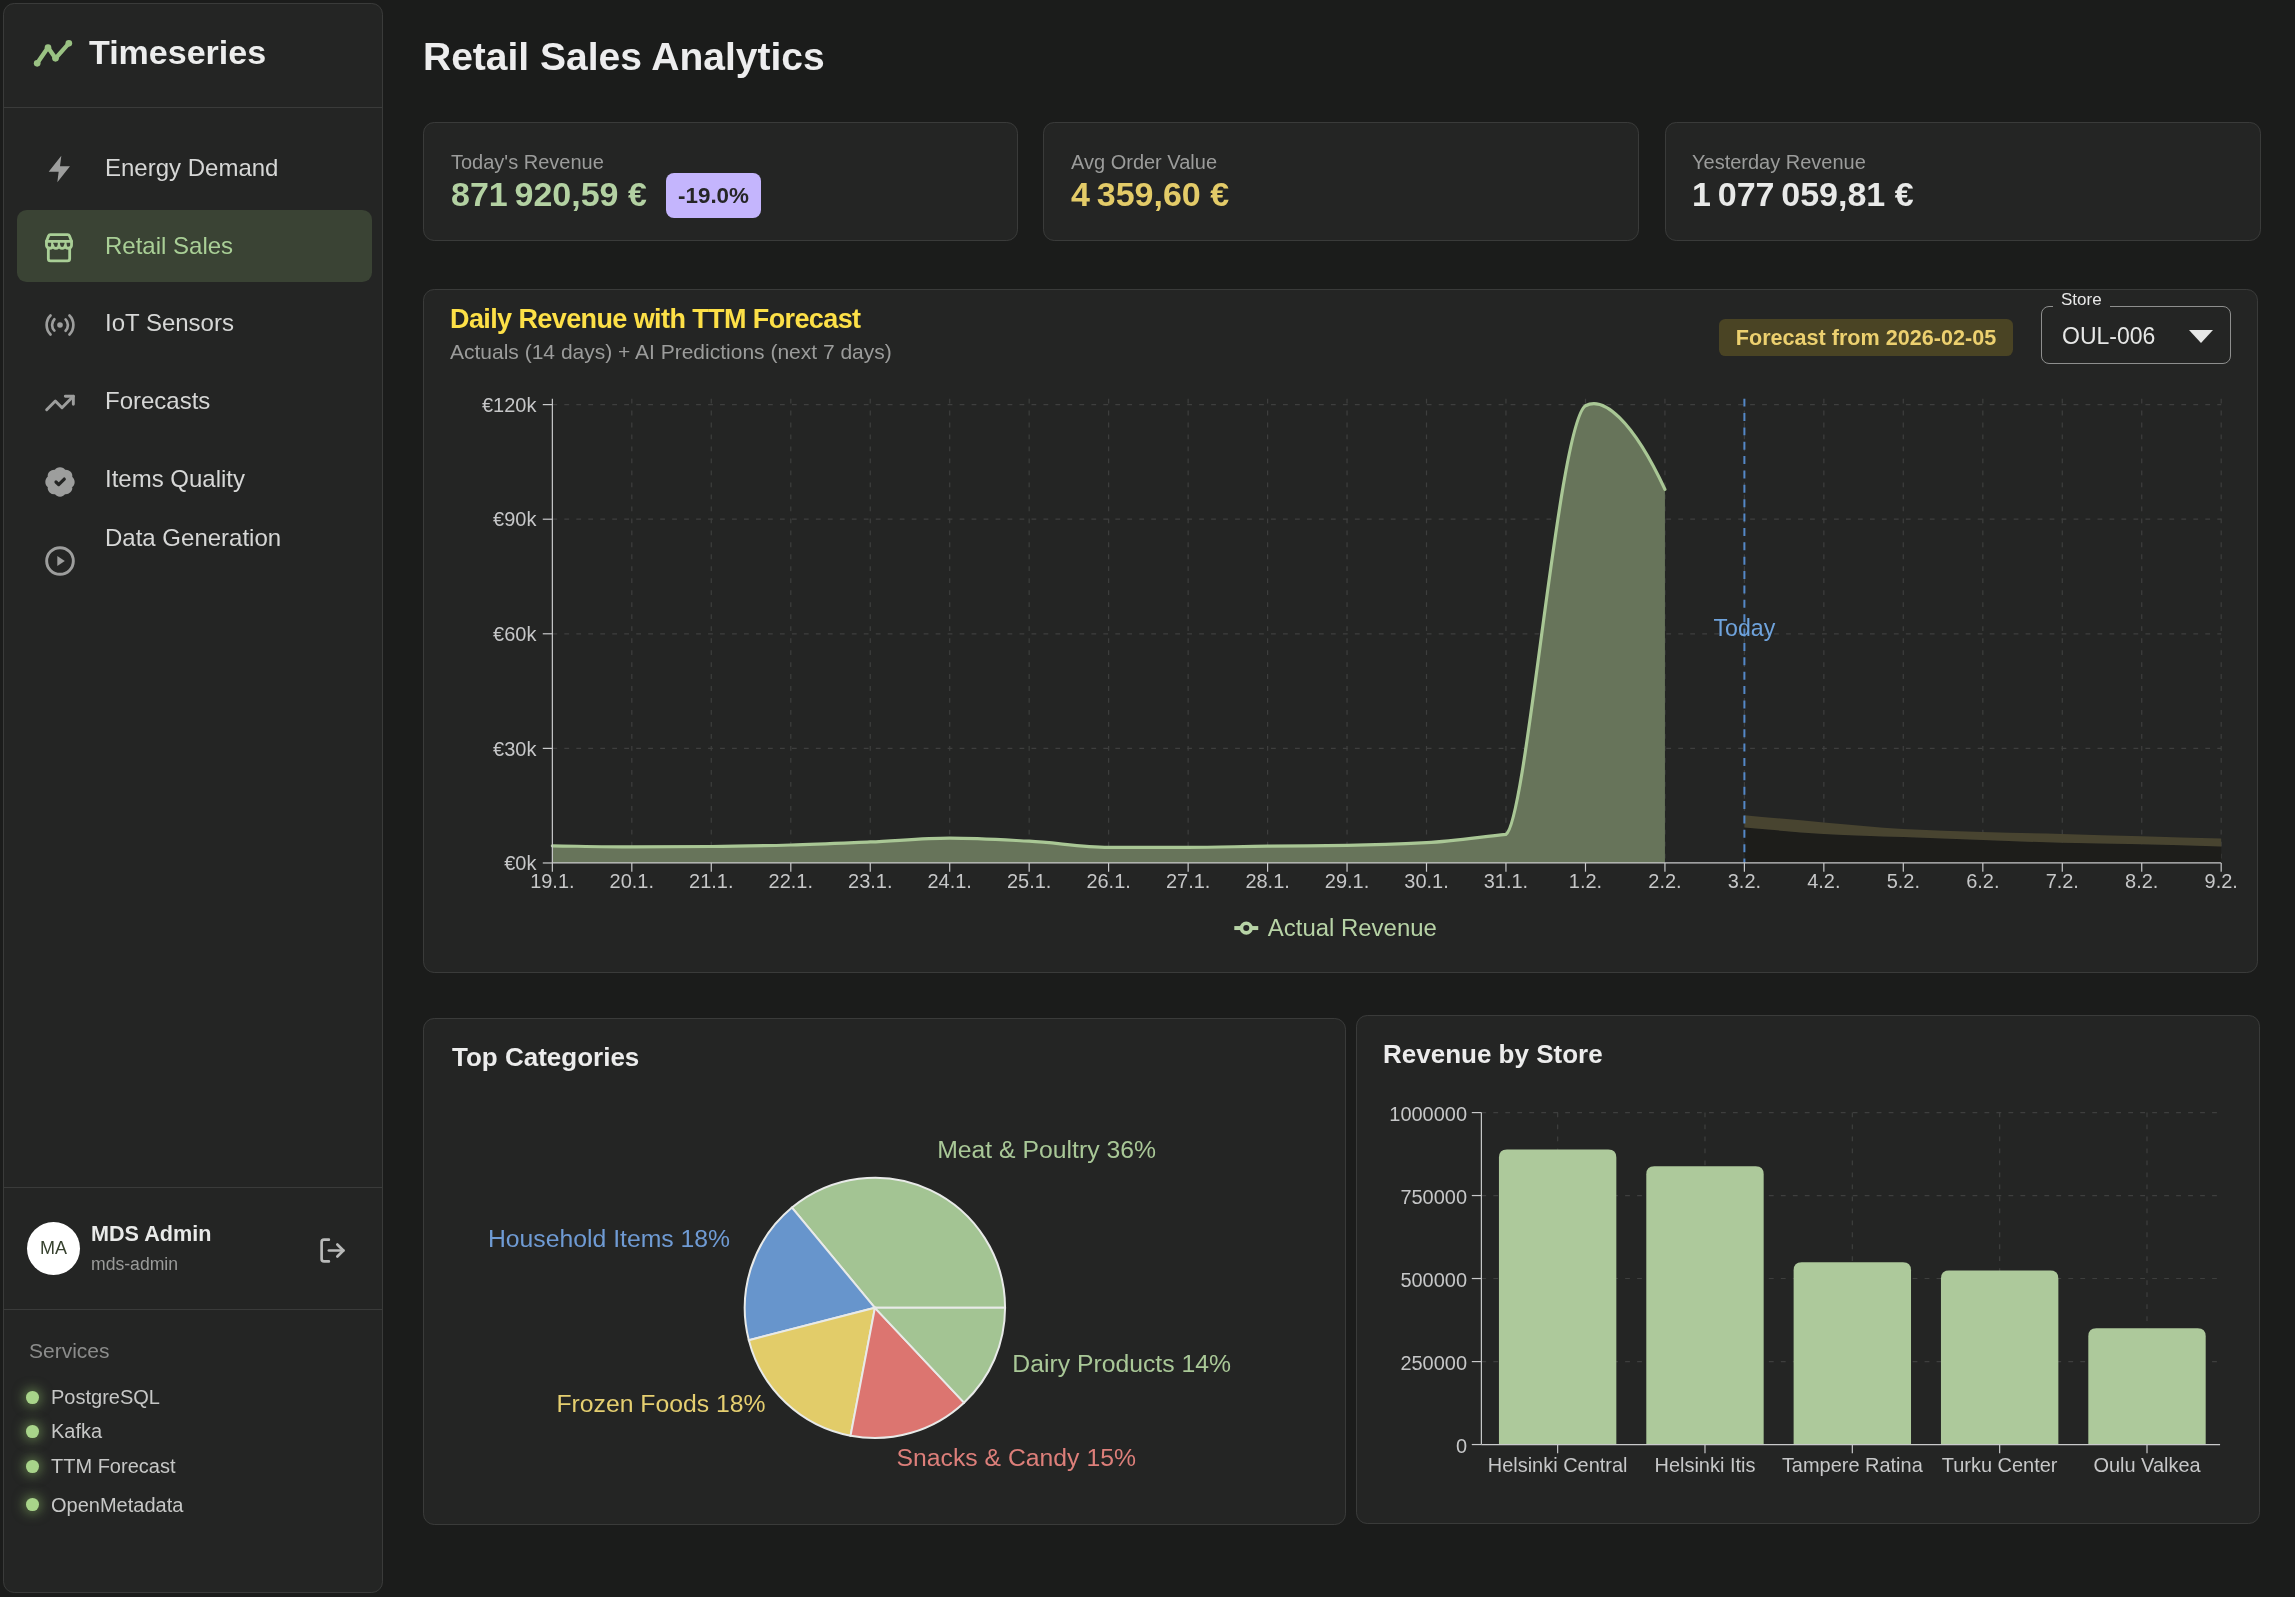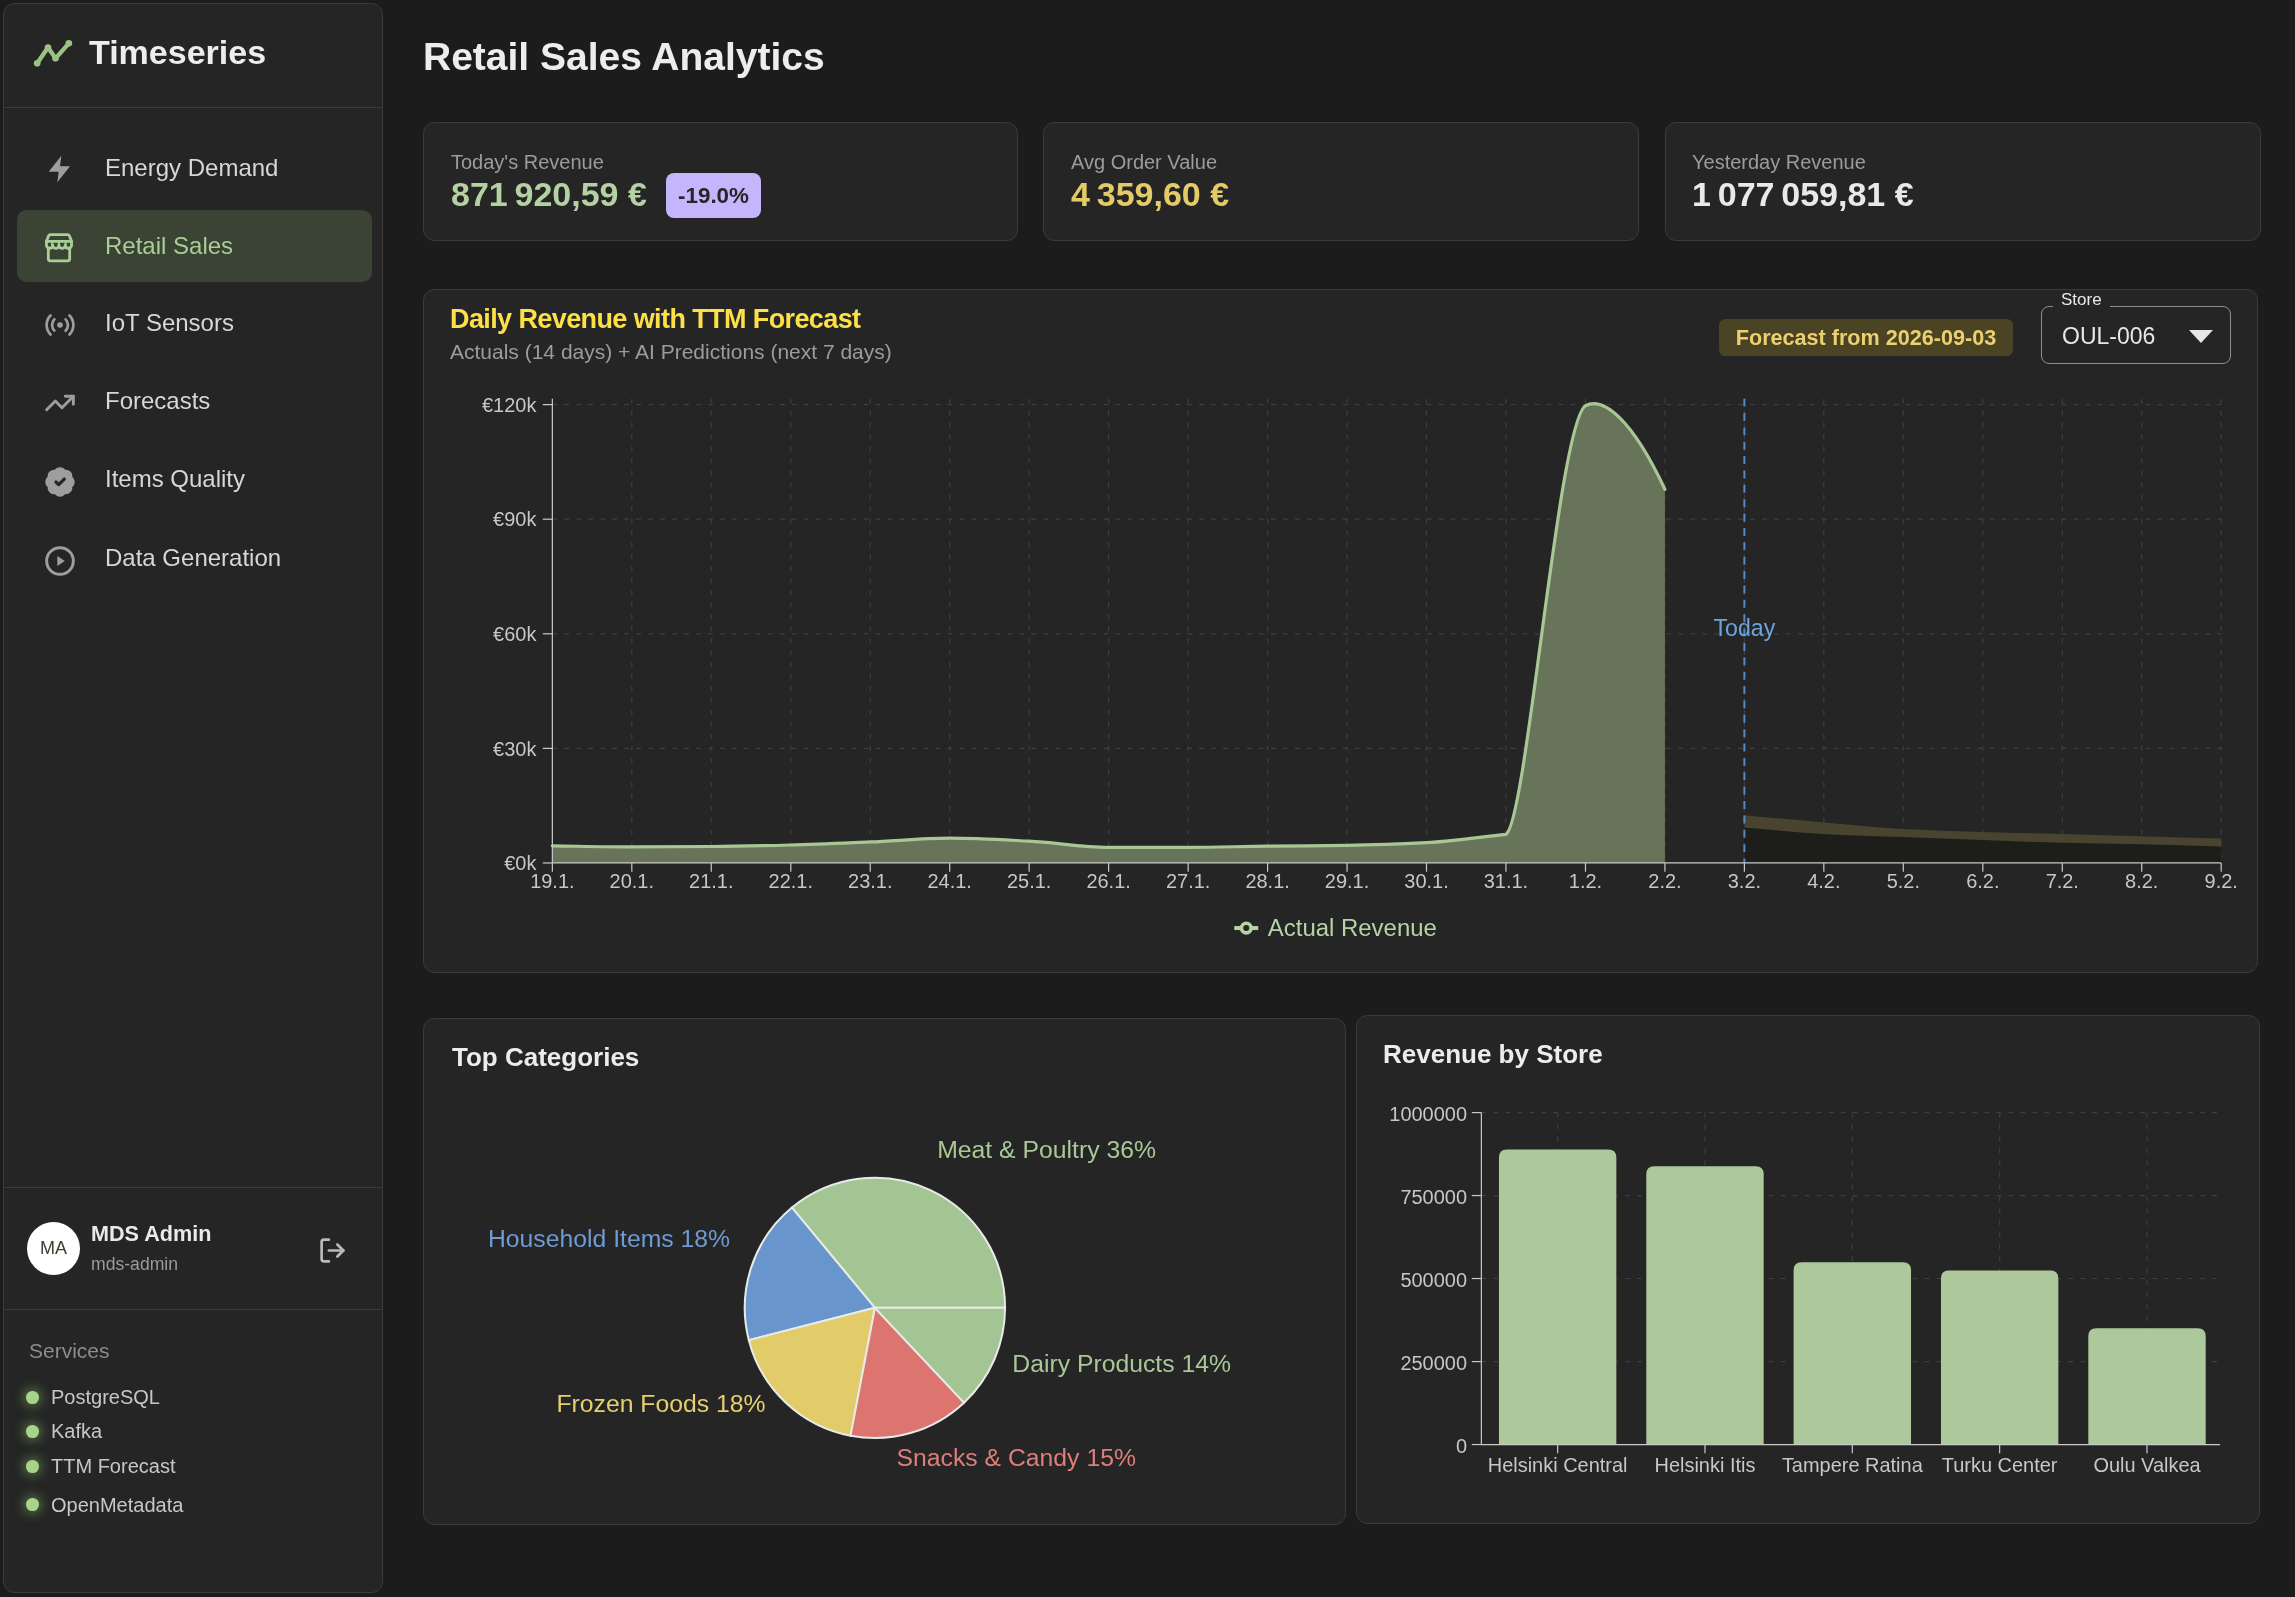--- a/index.html
+++ b/index.html
@@ -30,21 +30,21 @@
   </div>
 <div class="navitem" style="top:287px">
     <span class="navtext">IoT Sensors</span>
   </div>
 <div class="navitem" style="top:365px">
     <span class="navtext">Forecasts</span>
   </div>
 <div class="navitem" style="top:443px">
     <span class="navtext">Items Quality</span>
   </div>
-<div class="navitem" style="top:522px">
+<div class="navitem" style="top:502px">
     <span class="navtext">Data Generation</span>
   </div>
 <svg class="abs" style="left:44px;top:153px" width="32" height="32" viewBox="0 0 24 24" fill="none" stroke="#9d9e9d" stroke-width="2" stroke-linecap="round" stroke-linejoin="round">
     <path d="M13 2 3.5 14H11l-1 8 9.5-12H12l1-8z" fill="#9d9e9d" stroke="none"></path>
   </svg>
 <svg class="abs" style="left:43px;top:232px" width="32" height="32" viewBox="0 0 24 24" fill="none" stroke="#a9cf96" stroke-width="2.1" stroke-linecap="round" stroke-linejoin="round">
     <path d="M4 12v8a1.6 1.6 0 0 0 1.6 1.6h12.8A1.6 1.6 0 0 0 20 20v-8"></path>
     <path d="M2.6 7 4.2 2.9A1.4 1.4 0 0 1 5.5 2h13a1.4 1.4 0 0 1 1.3.9L21.4 7"></path>
     <path d="M2.6 7h18.8v3a2.2 2.2 0 0 1-2.35 2.2 2.35 2.35 0 0 1-2.35-2.2 2.35 2.35 0 0 1-4.7 0 2.35 2.35 0 0 1-4.7 0A2.35 2.35 0 0 1 4.95 12.2 2.2 2.2 0 0 1 2.6 10V7z"></path>
     <path d="M6.9 7.3v3.2M11.9 7.3v3.2M16.9 7.3v3.2" stroke-width="1.6"></path>
@@ -98,21 +98,21 @@
 <div class="panel" style="left:1043px;top:122px;width:596px;height:119px"></div>
 <div class="abs muted" style="left:1071px;top:151px;font-size:20px">Avg Order Value</div>
 <div class="abs" style="left:1071px;top:175px;font-size:34px;font-weight:bold;color:#e3cb68">4 359,60 €</div>
 <div class="panel" style="left:1665px;top:122px;width:596px;height:119px"></div>
 <div class="abs muted" style="left:1692px;top:151px;font-size:20px">Yesterday Revenue</div>
 <div class="abs" style="left:1692px;top:175px;font-size:34px;font-weight:bold;color:#e8e9e8">1 077 059,81 €</div>
 
 <div class="panel" style="left:423px;top:289px;width:1835px;height:684px"></div>
 <div class="abs" style="left:450px;top:304px;font-size:27px;font-weight:bold;color:#fde047;letter-spacing:-0.6px">Daily Revenue with TTM Forecast</div>
 <div class="abs muted" style="left:450px;top:340px;font-size:21px">Actuals (14 days) + AI Predictions (next 7 days)</div>
-<div class="abs" style="left:1719px;top:319px;width:294px;height:37px;background:#4a4424;border-radius:6.4px;display:flex;align-items:center;justify-content:center;font-size:21.6px;font-weight:600;color:#ecd06f">Forecast from 2026-09-03</div>
+<div class="abs" style="left:1719px;top:319px;width:294px;height:37px;background:#4a4424;border-radius:6.4px;display:flex;align-items:center;justify-content:center;font-size:21.6px;font-weight:600;color:#ecd06f">Forecast from 2026-02-05</div>
 <div class="abs" style="left:2041px;top:306px;width:190px;height:58px;border:1.2px solid #8e8f8e;border-radius:8px"></div>
 <div class="abs" style="left:2053px;top:290px;padding:0 8px;background:#242524;font-size:17px;color:#e8e8e8">Store</div>
 <div class="abs" style="left:2062px;top:323px;font-size:23px;color:#e6e7e6">OUL-006</div>
 <div class="abs" style="left:2189px;top:330px;width:0;height:0;border-left:12px solid transparent;border-right:12px solid transparent;border-top:13.6px solid #e6e7e6"></div>
 <svg class="abs" style="left:423px;top:289px" width="1835" height="684" viewBox="530 362 2298 856">
 <style>
 .gv{stroke:#3e3f3e;stroke-width:1.5;stroke-dasharray:6 9;fill:none}
 .ax{stroke:#c9cacb;stroke-width:1.5;fill:none}
 .xl{fill:#c6c7c8;font-size:26px;text-anchor:middle}
 .yl{fill:#c6c7c8;font-size:27px;text-anchor:end}

